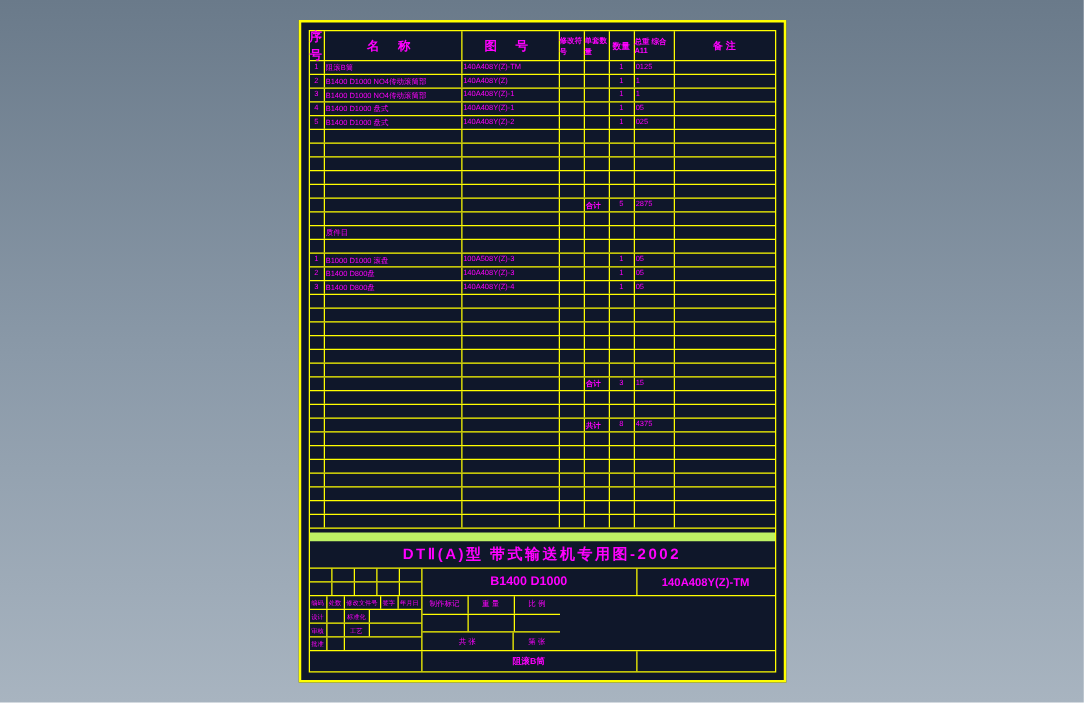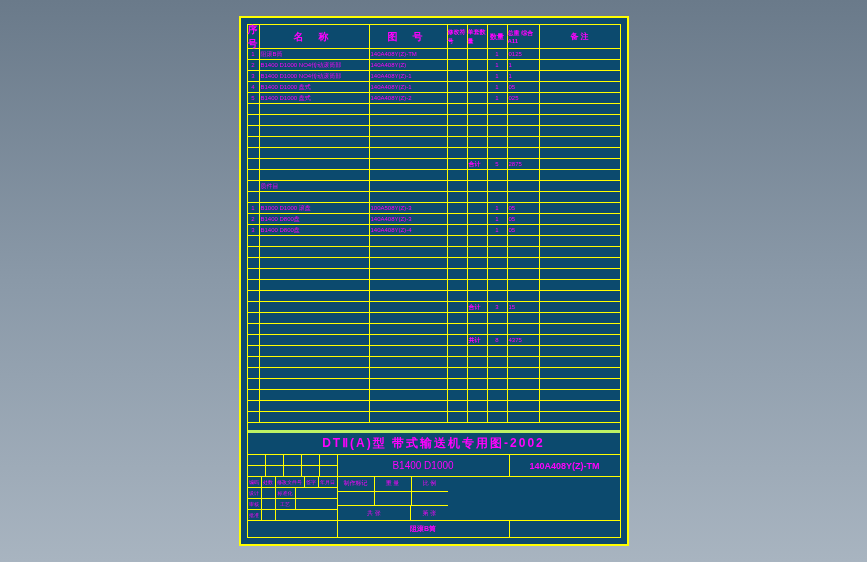--- a/index.html
+++ b/index.html
@@ -1,40 +1,40 @@
 <!DOCTYPE html>
 <html><head>
 <meta charset="utf-8">
 <style>
 *{margin:0;padding:0;box-sizing:border-box}
 body{width:867px;height:562px;background:linear-gradient(180deg,#6a7a8a 0%,#8a99a8 50%,#a8b4c0 100%);display:flex;align-items:center;justify-content:center;font-family:sans-serif}
-.sheet{width:390px;height:530px;background:#0c4a6e;border:2px solid #ffff00;position:relative;padding:6px}
+.sheet{width:390px;height:530px;background:#0f172a;border:2px solid #ffff00;position:relative;padding:6px}
 .inner{width:100%;height:100%;border:1px solid #ffff00;display:flex;flex-direction:column}
 .hdr{display:flex;height:24px;border-bottom:1px solid #ffff00}
 .hdr>div{border-right:1px solid #ffff00;display:flex;align-items:center;justify-content:center;color:#ff00ff;font-size:10px;font-weight:bold}
 .body{flex:1;display:flex;flex-direction:column}
 .row{display:flex;height:11px;border-bottom:1px solid #ffff00}
 .row>div{border-right:1px solid #ffff00;color:#ff00ff;font-size:6px;display:flex;align-items:center;padding:0 1px;overflow:hidden;white-space:nowrap}
 .c0{width:12px;justify-content:center}
 .c1{width:110px}
 .c2{width:78px}
 .c3{width:20px}
 .c4{width:20px}
 .c5{width:20px;justify-content:center}
 .c6{width:32px}
 .c7{flex:1;border-right:none!important}
-.title-block{border-top:3px solid #bef264}
+.title-block{border-top:7px solid #bef264}
 .tb-main{height:22px;display:flex;align-items:center;justify-content:center;color:#ff00ff;font-size:12px;font-weight:bold;letter-spacing:2px;border-bottom:1px solid #ffff00}
 .tb-row{display:flex;height:22px;border-bottom:1px solid #ffff00}
 .tb-left{width:90px;border-right:1px solid #ffff00;display:flex;flex-direction:column}
 .tb-left-row{flex:1;display:flex;border-bottom:1px solid #ffff00}
 .tb-left-row:last-child{border-bottom:none}
 .tb-left-row>div{flex:1;border-right:1px solid #ffff00;color:#ff00ff;font-size:5px;display:flex;align-items:center;justify-content:center}
 .tb-left-row>div:last-child{border-right:none}
-.tb-mid{flex:1;border-right:1px solid #ffff00;display:flex;align-items:center;justify-content:center;color:#ff00ff;font-size:10px;font-weight:normal}
+.tb-mid{flex:1;border-right:1px solid #ffff00;display:flex;align-items:center;justify-content:center;color:#ff00ff;font-size:10px;font-weight:bold}
 .tb-right{width:110px;display:flex;align-items:center;justify-content:center;color:#ff00ff;font-size:9px;font-weight:bold}
 .tb-row3{display:flex;height:44px;border-bottom:1px solid #ffff00}
 .tb3-left{width:90px;border-right:1px solid #ffff00;display:flex;flex-direction:column}
 .tb3-left .srow{flex:1;display:flex;border-bottom:1px solid #ffff00}
 .tb3-left .srow:last-child{border-bottom:none}
 .tb3-left .srow>div{border-right:1px solid #ffff00;color:#ff00ff;font-size:5px;display:flex;align-items:center;justify-content:center;padding:0 1px;overflow:hidden}
 .tb3-left .srow>div:last-child{border-right:none}
 .tb3-mid{flex:1;border-right:1px solid #ffff00;display:flex;align-items:center;justify-content:center;color:#ff00ff;font-size:11px;font-weight:bold}
 .tb3-right{width:110px;display:flex;flex-direction:column}
 .tb3-right .rr{flex:1;display:flex;border-bottom:1px solid #ffff00}

